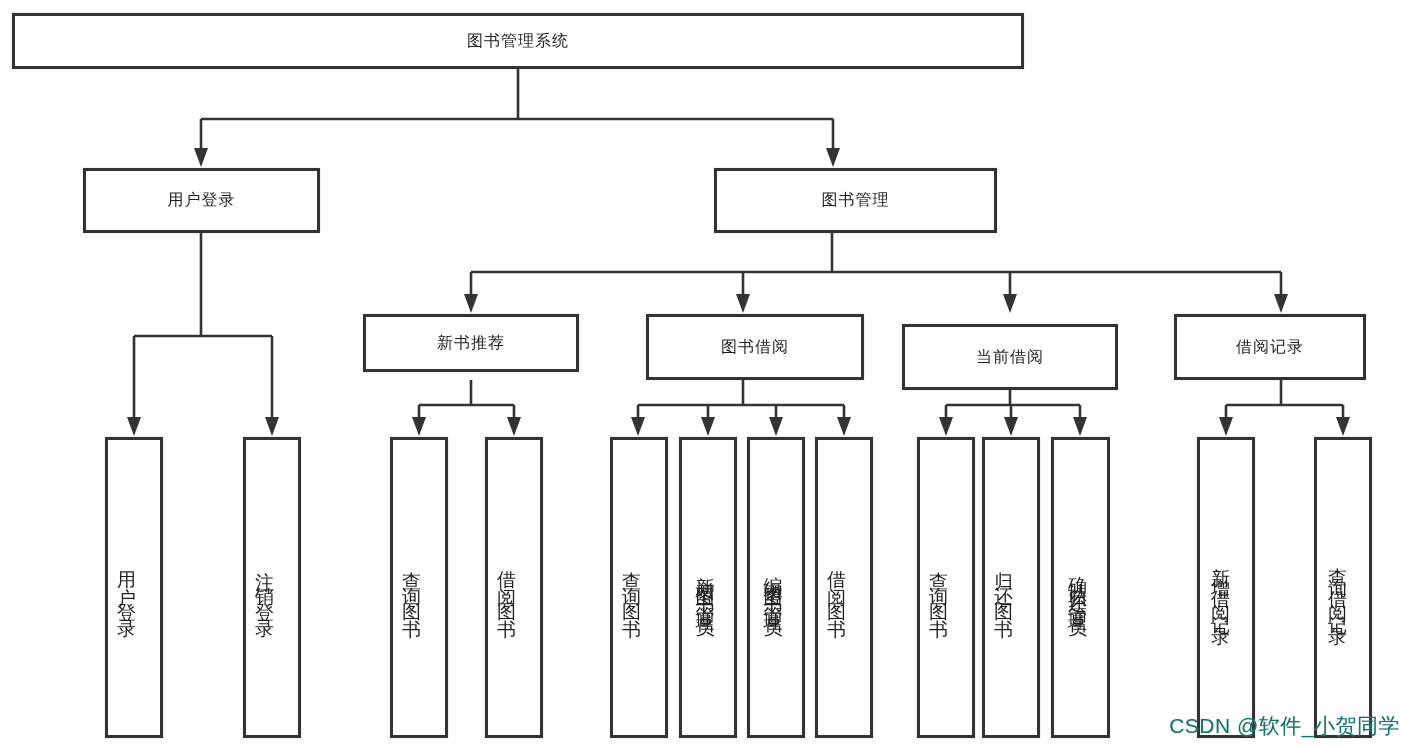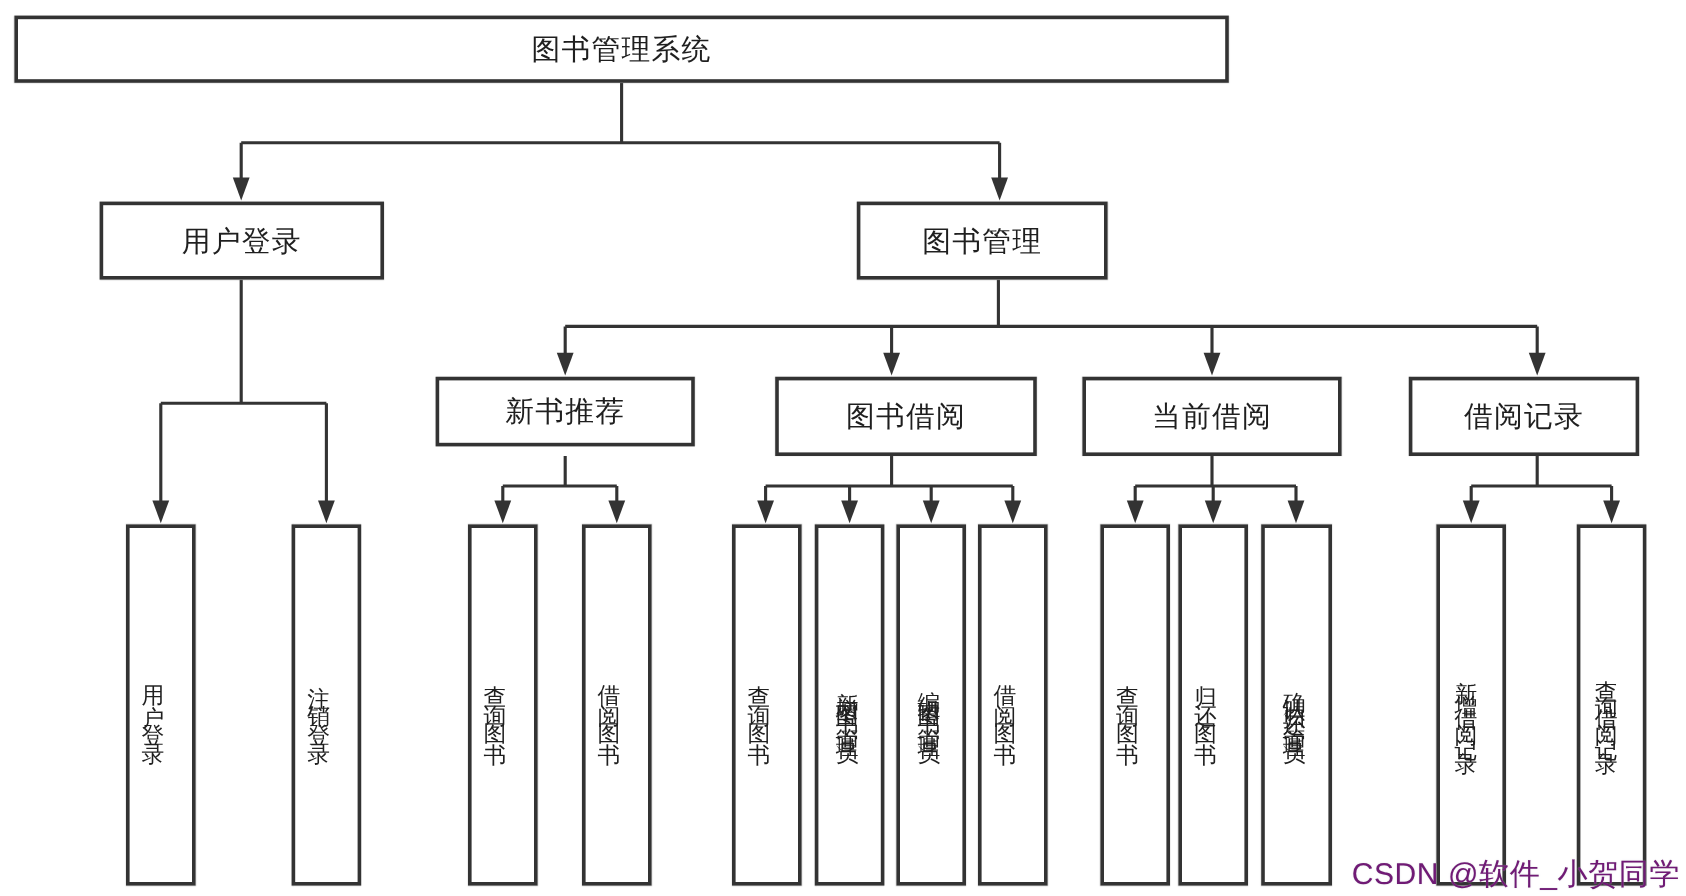--- a/index.html
+++ b/index.html
@@ -11,55 +11,55 @@
     overflow:hidden;
   }
   .connectors{position:absolute;left:0;top:0;width:1405px;height:747px;}
   .node{
     position:absolute;
     box-sizing:border-box;
     background:#ffffff;
     border:3px solid #333333;
     display:flex;align-items:center;justify-content:center;
     color:#1f1f1f;
-    font-size:24px;
+    font-size:16px;
     letter-spacing:1px;
     box-shadow:0 0 1px rgba(120,120,120,.6);
   }
   
   .n-root{left:12px;top:13px;width:1012px;height:56px;}
   
   .n-login{left:83px;top:168px;width:237px;height:65px;}
-  .n-mgmt{left:714px;top:168px;width:209px;height:65px;}
+  .n-mgmt{left:714px;top:168px;width:283px;height:65px;}
   
   .n-g0{left:363px;top:314px;width:216px;height:58px;}
   .n-g1{left:646px;top:314px;width:218px;height:66px;}
-  .n-g2{left:902px;top:314px;width:216px;height:66px;}
+  .n-g2{left:902px;top:324px;width:216px;height:66px;}
   .n-g3{left:1174px;top:314px;width:192px;height:66px;}
   
   .leaf{top:437px;width:58px;height:301px;font-size:19px;}
   .leaf .vtext{
     writing-mode:vertical-rl;
     text-orientation:mixed;
     white-space:nowrap;
     line-height:1;
   }
   .sp-wide  .vtext{letter-spacing:16px;margin-block-start:14px;}
   .sp-mid   .vtext{letter-spacing:12px;margin-block-start:10px;}
   .sp-narrow .vtext{letter-spacing:6px;margin-block-start:5px;}
   .l1{left:105px;}  .l2{left:243px;}
   .l3{left:390px;}  .l4{left:485px;}
   .l5{left:610px;}  .l6{left:679px;}  .l7{left:747px;}  .l8{left:815px;}
   .l9{left:917px;}  .l10{left:982px;} .l11{left:1051px;width:59px;}
   .l12{left:1197px;}.l13{left:1314px;}
   .watermark{
     position:absolute;
     right:5px;top:712px;
-    font-size:25px;
-    color:#701a75;
+    font-size:21px;
+    color:#0f766e;
     letter-spacing:0.5px;
     text-shadow:0 0 1px rgba(180,180,190,.7);
   }
 </style>
 </head>
 <body>
 
 <div class="canvas">
 
   <svg class="connectors" viewBox="0 0 1405 747" xmlns="http://www.w3.org/2000/svg">

